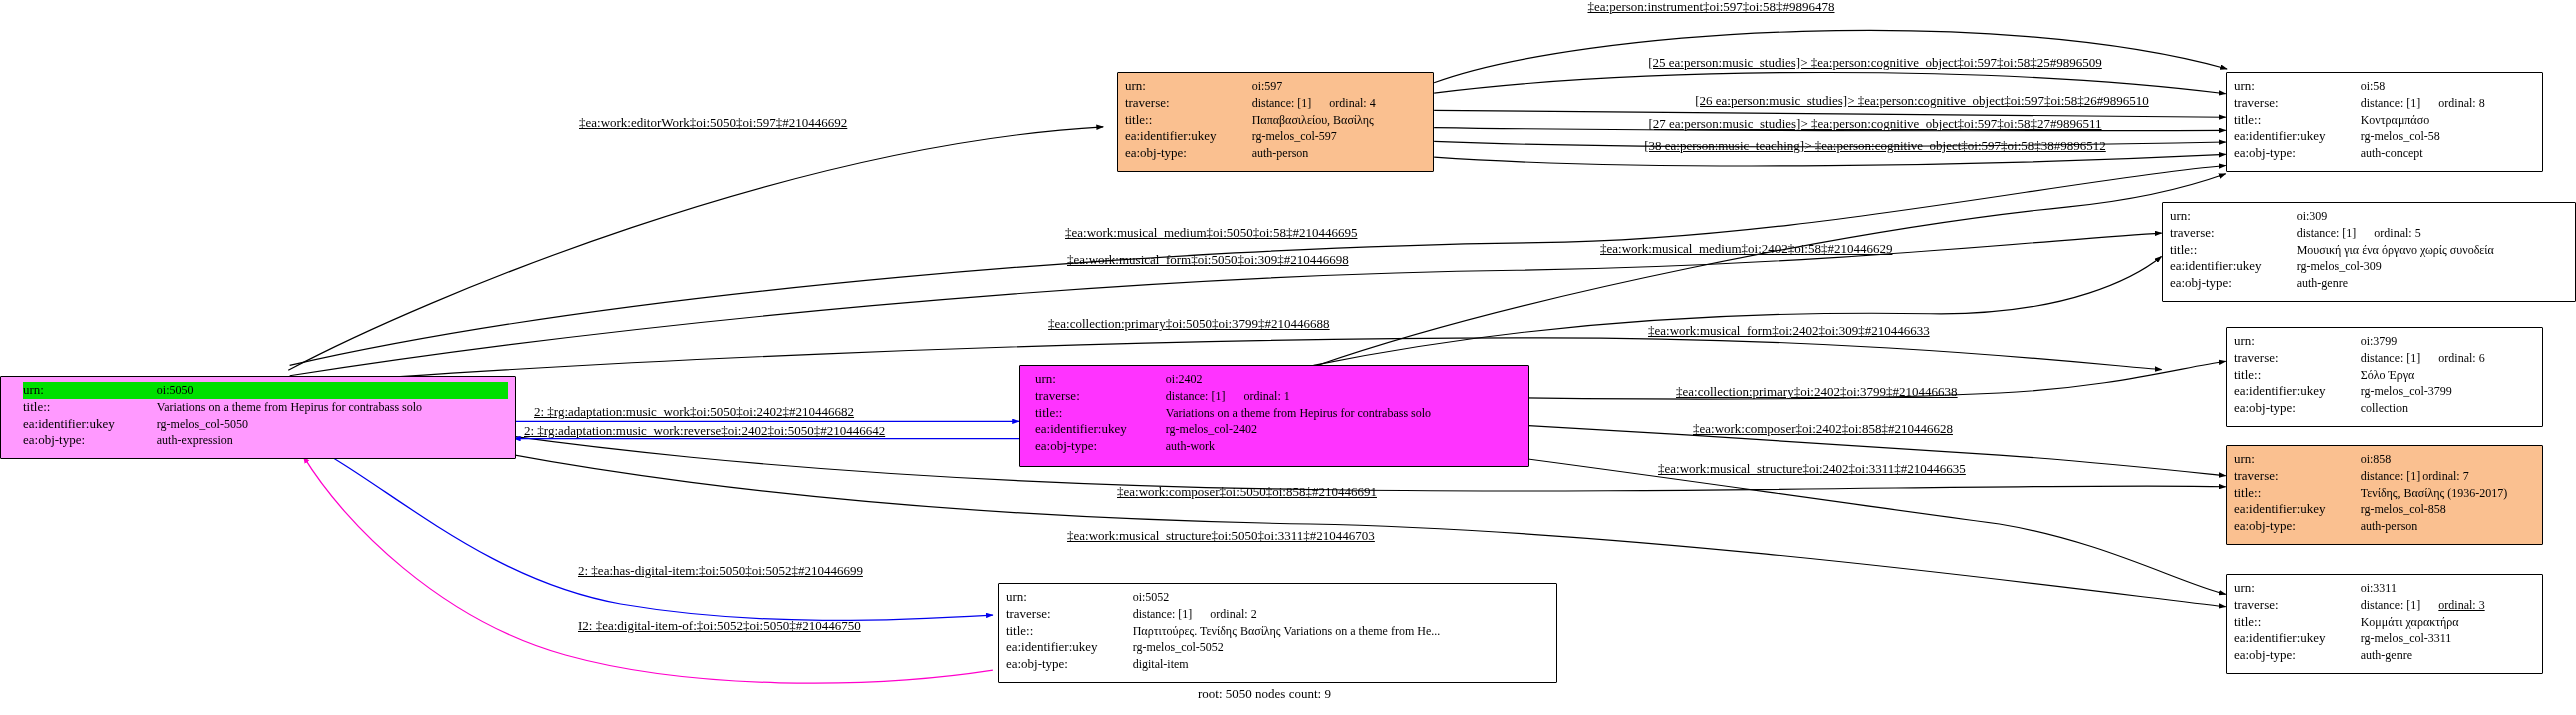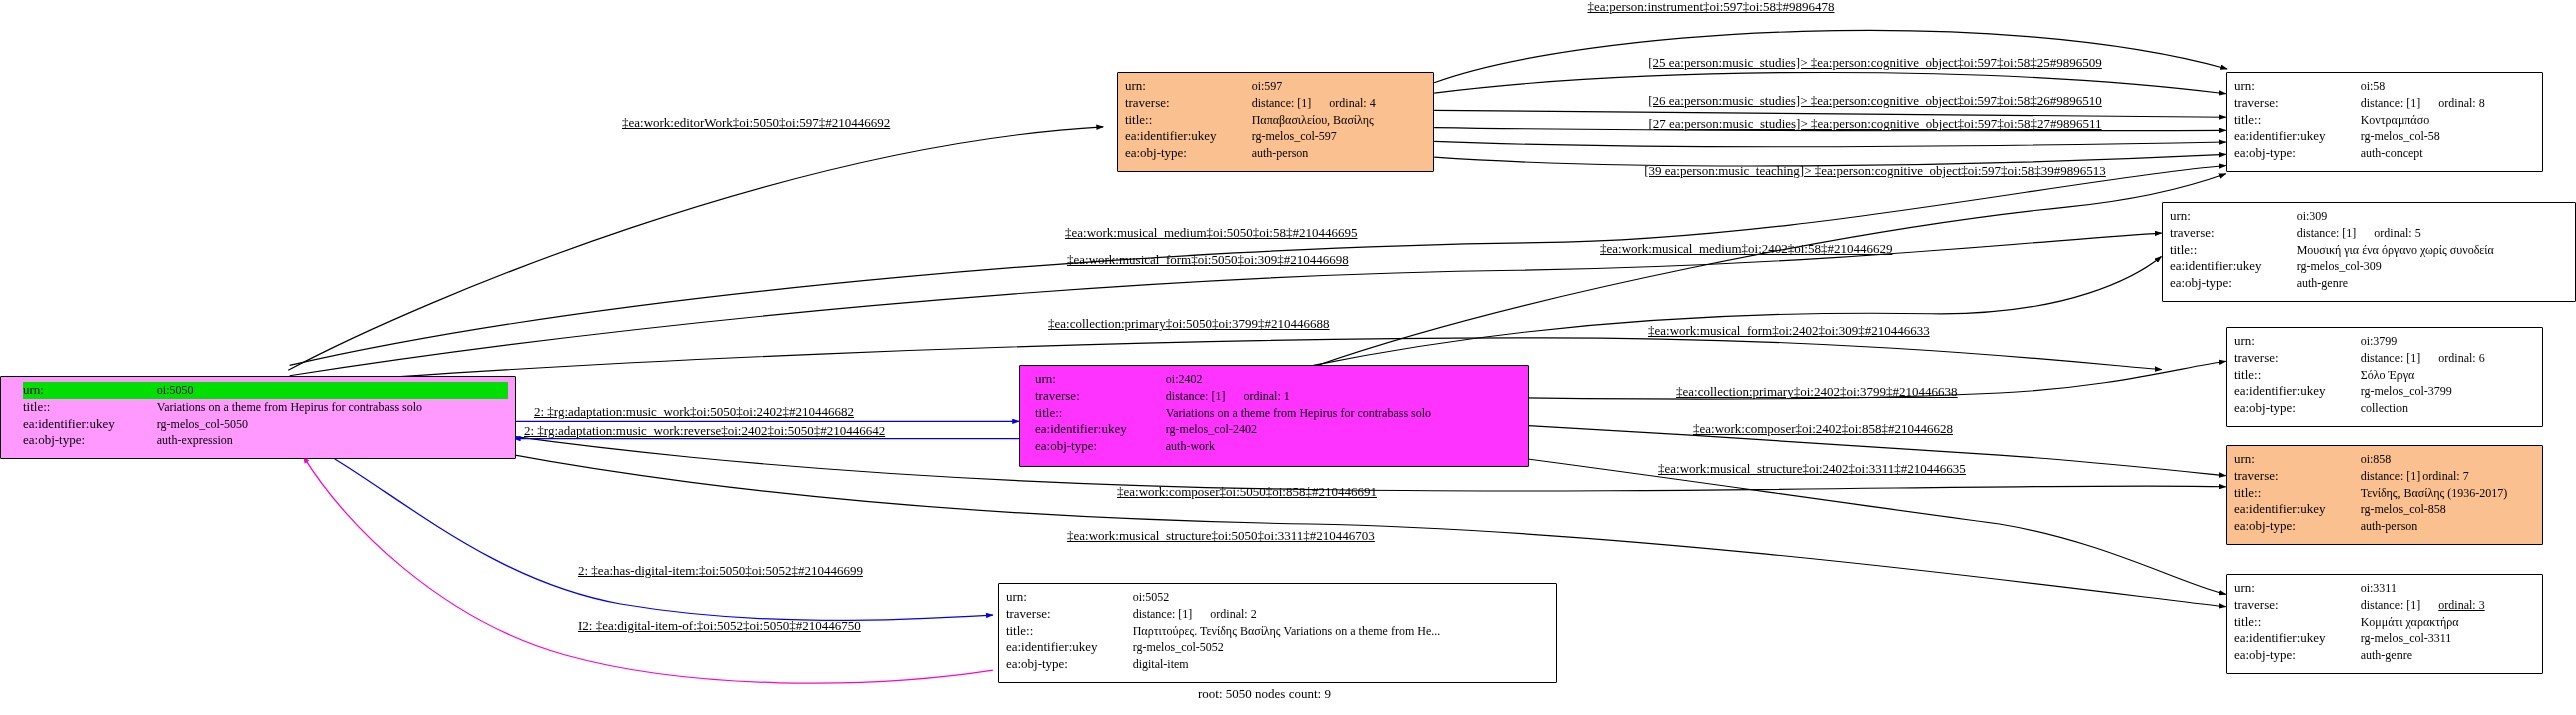--- a/index.html
+++ b/index.html
@@ -121,25 +121,25 @@
       <path d="M440,640 C560,700 700,840 900,876 C1100,910 1300,900 1440,892" marker-end="url(#ahB)"></path>
     </g>
 
     <g fill="none" stroke="#ff00cc" stroke-width="1.8">
       <path d="M1440,972 C1260,1000 1000,1000 820,950 C640,900 500,760 440,662" marker-end="url(#ahM)"></path>
     </g>
   </svg>
 
   <div class="elabel" style="left:1711px;top:-1.4px;transform:translateX(-50%);">‡ea:person:instrument‡oi:597‡oi:58‡#9896478</div>
   <div class="elabel" style="left:1875px;top:55px;transform:translateX(-50%);">[25 ea:person:music_studies]&gt; ‡ea:person:cognitive_object‡oi:597‡oi:58‡25#9896509</div>
-  <div class="elabel" style="left:1875px;top:93px;transform:translateX(-50%);">[26 ea:person:music_studies]&gt; ‡ea:person:cognitive_object‡oi:597‡oi:58‡26#9896510</div>
+  <div class="elabel" style="left:1922px;top:93px;transform:translateX(-50%);">[26 ea:person:music_studies]&gt; ‡ea:person:cognitive_object‡oi:597‡oi:58‡26#9896510</div>
   <div class="elabel" style="left:1875px;top:116px;transform:translateX(-50%);">[27 ea:person:music_studies]&gt; ‡ea:person:cognitive_object‡oi:597‡oi:58‡27#9896511</div>
-  <div class="elabel" style="left:1875px;top:163px;transform:translateX(-50%);">[39 ea:person:music_teaching]&gt; ‡ea:person:cognitive_object‡oi:597‡oi:58‡39#9896513</div>
-
-  <div class="elabel" style="left:579px;top:115px;margin-left:43px;">‡ea:work:editorWork‡oi:5050‡oi:597‡#210446692</div>
+  <div class="elabel" style="left:1875px;top:138px;transform:translateX(-50%);">[38 ea:person:music_teaching]&gt; ‡ea:person:cognitive_object‡oi:597‡oi:58‡38#9896512</div>
+
+  <div class="elabel" style="left:579px;top:115px;">‡ea:work:editorWork‡oi:5050‡oi:597‡#210446692</div>
 
   <div class="elabel" style="left:1065px;top:225px;text-align:center;">‡ea:work:musical_medium‡oi:5050‡oi:58‡#210446695</div>
   <div class="elabel" style="left:1067px;top:252px;">‡ea:work:musical_form‡oi:5050‡oi:309‡#210446698</div>
   <div class="elabel" style="left:1600px;top:241px;">‡ea:work:musical_medium‡oi:2402‡oi:58‡#210446629</div>
 
   <div class="elabel" style="left:1048px;top:316px;">‡ea:collection:primary‡oi:5050‡oi:3799‡#210446688</div>
   <div class="elabel" style="left:1648px;top:323px;">‡ea:work:musical_form‡oi:2402‡oi:309‡#210446633</div>
 
   <div class="elabel" style="left:534px;top:404px;">2: ‡rg:adaptation:music_work‡oi:5050‡oi:2402‡#210446682</div>
   <div class="elabel" style="left:524px;top:423px;">2: ‡rg:adaptation:music_work:reverse‡oi:2402‡oi:5050‡#210446642</div>

